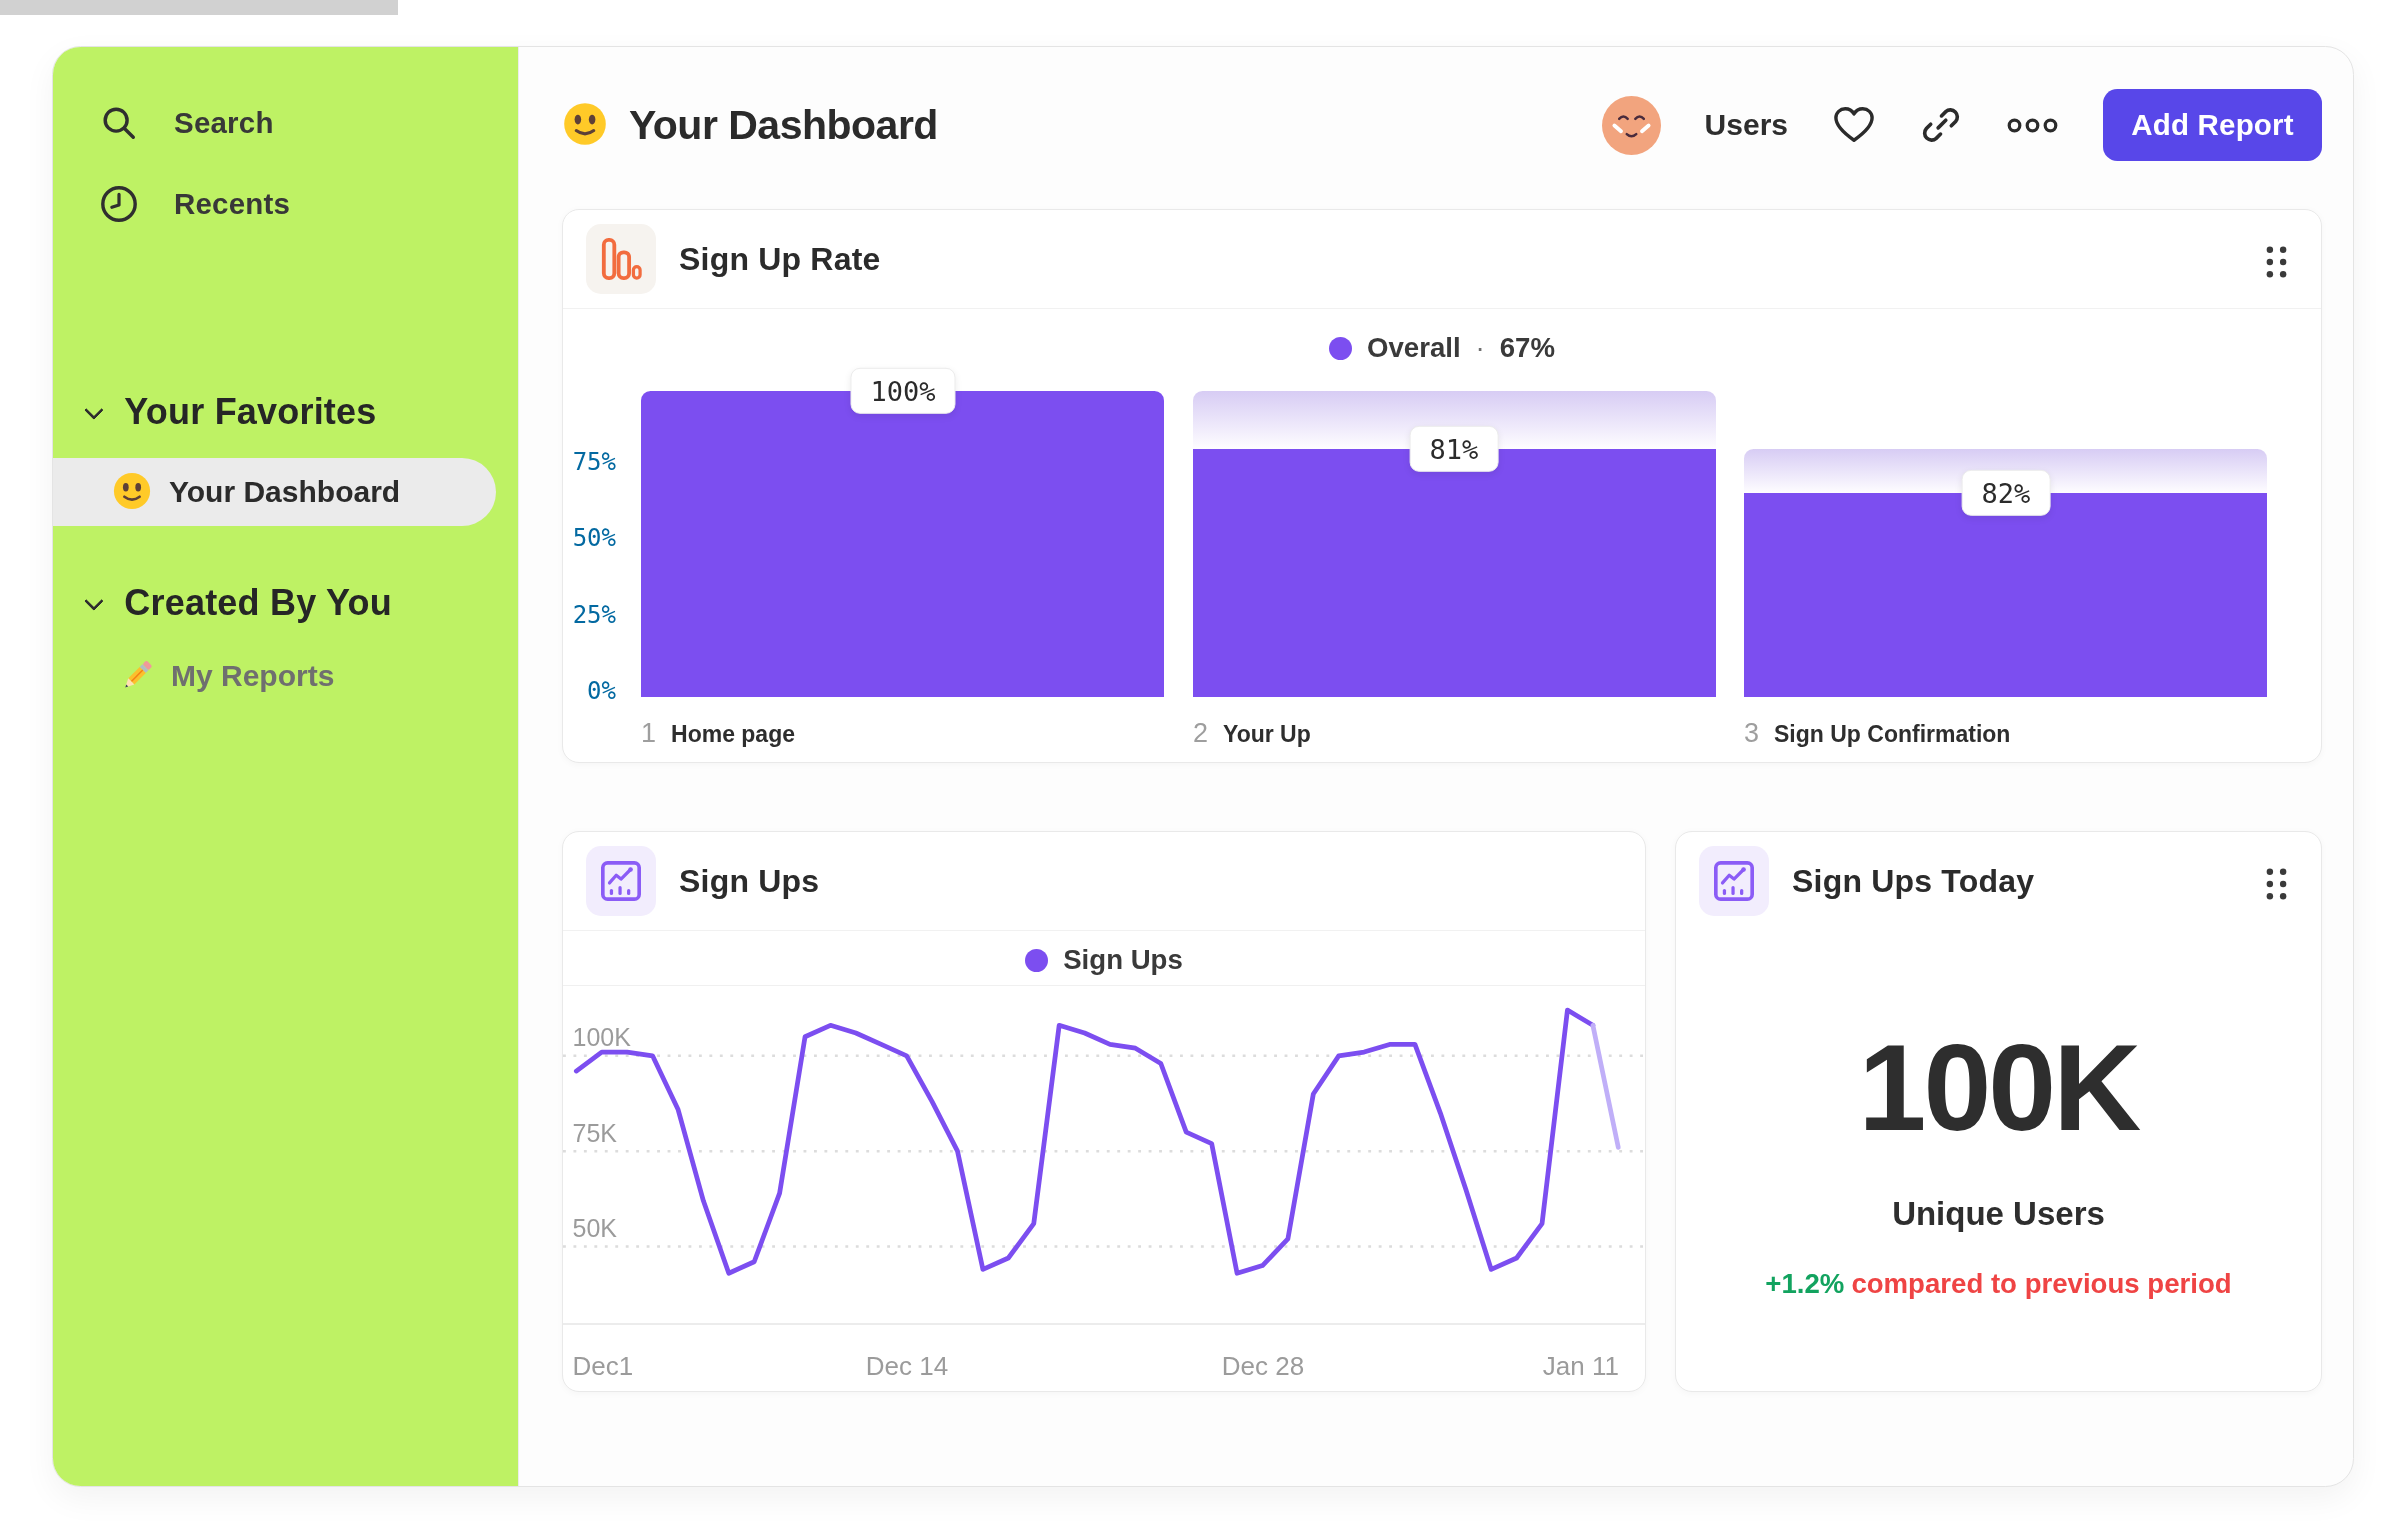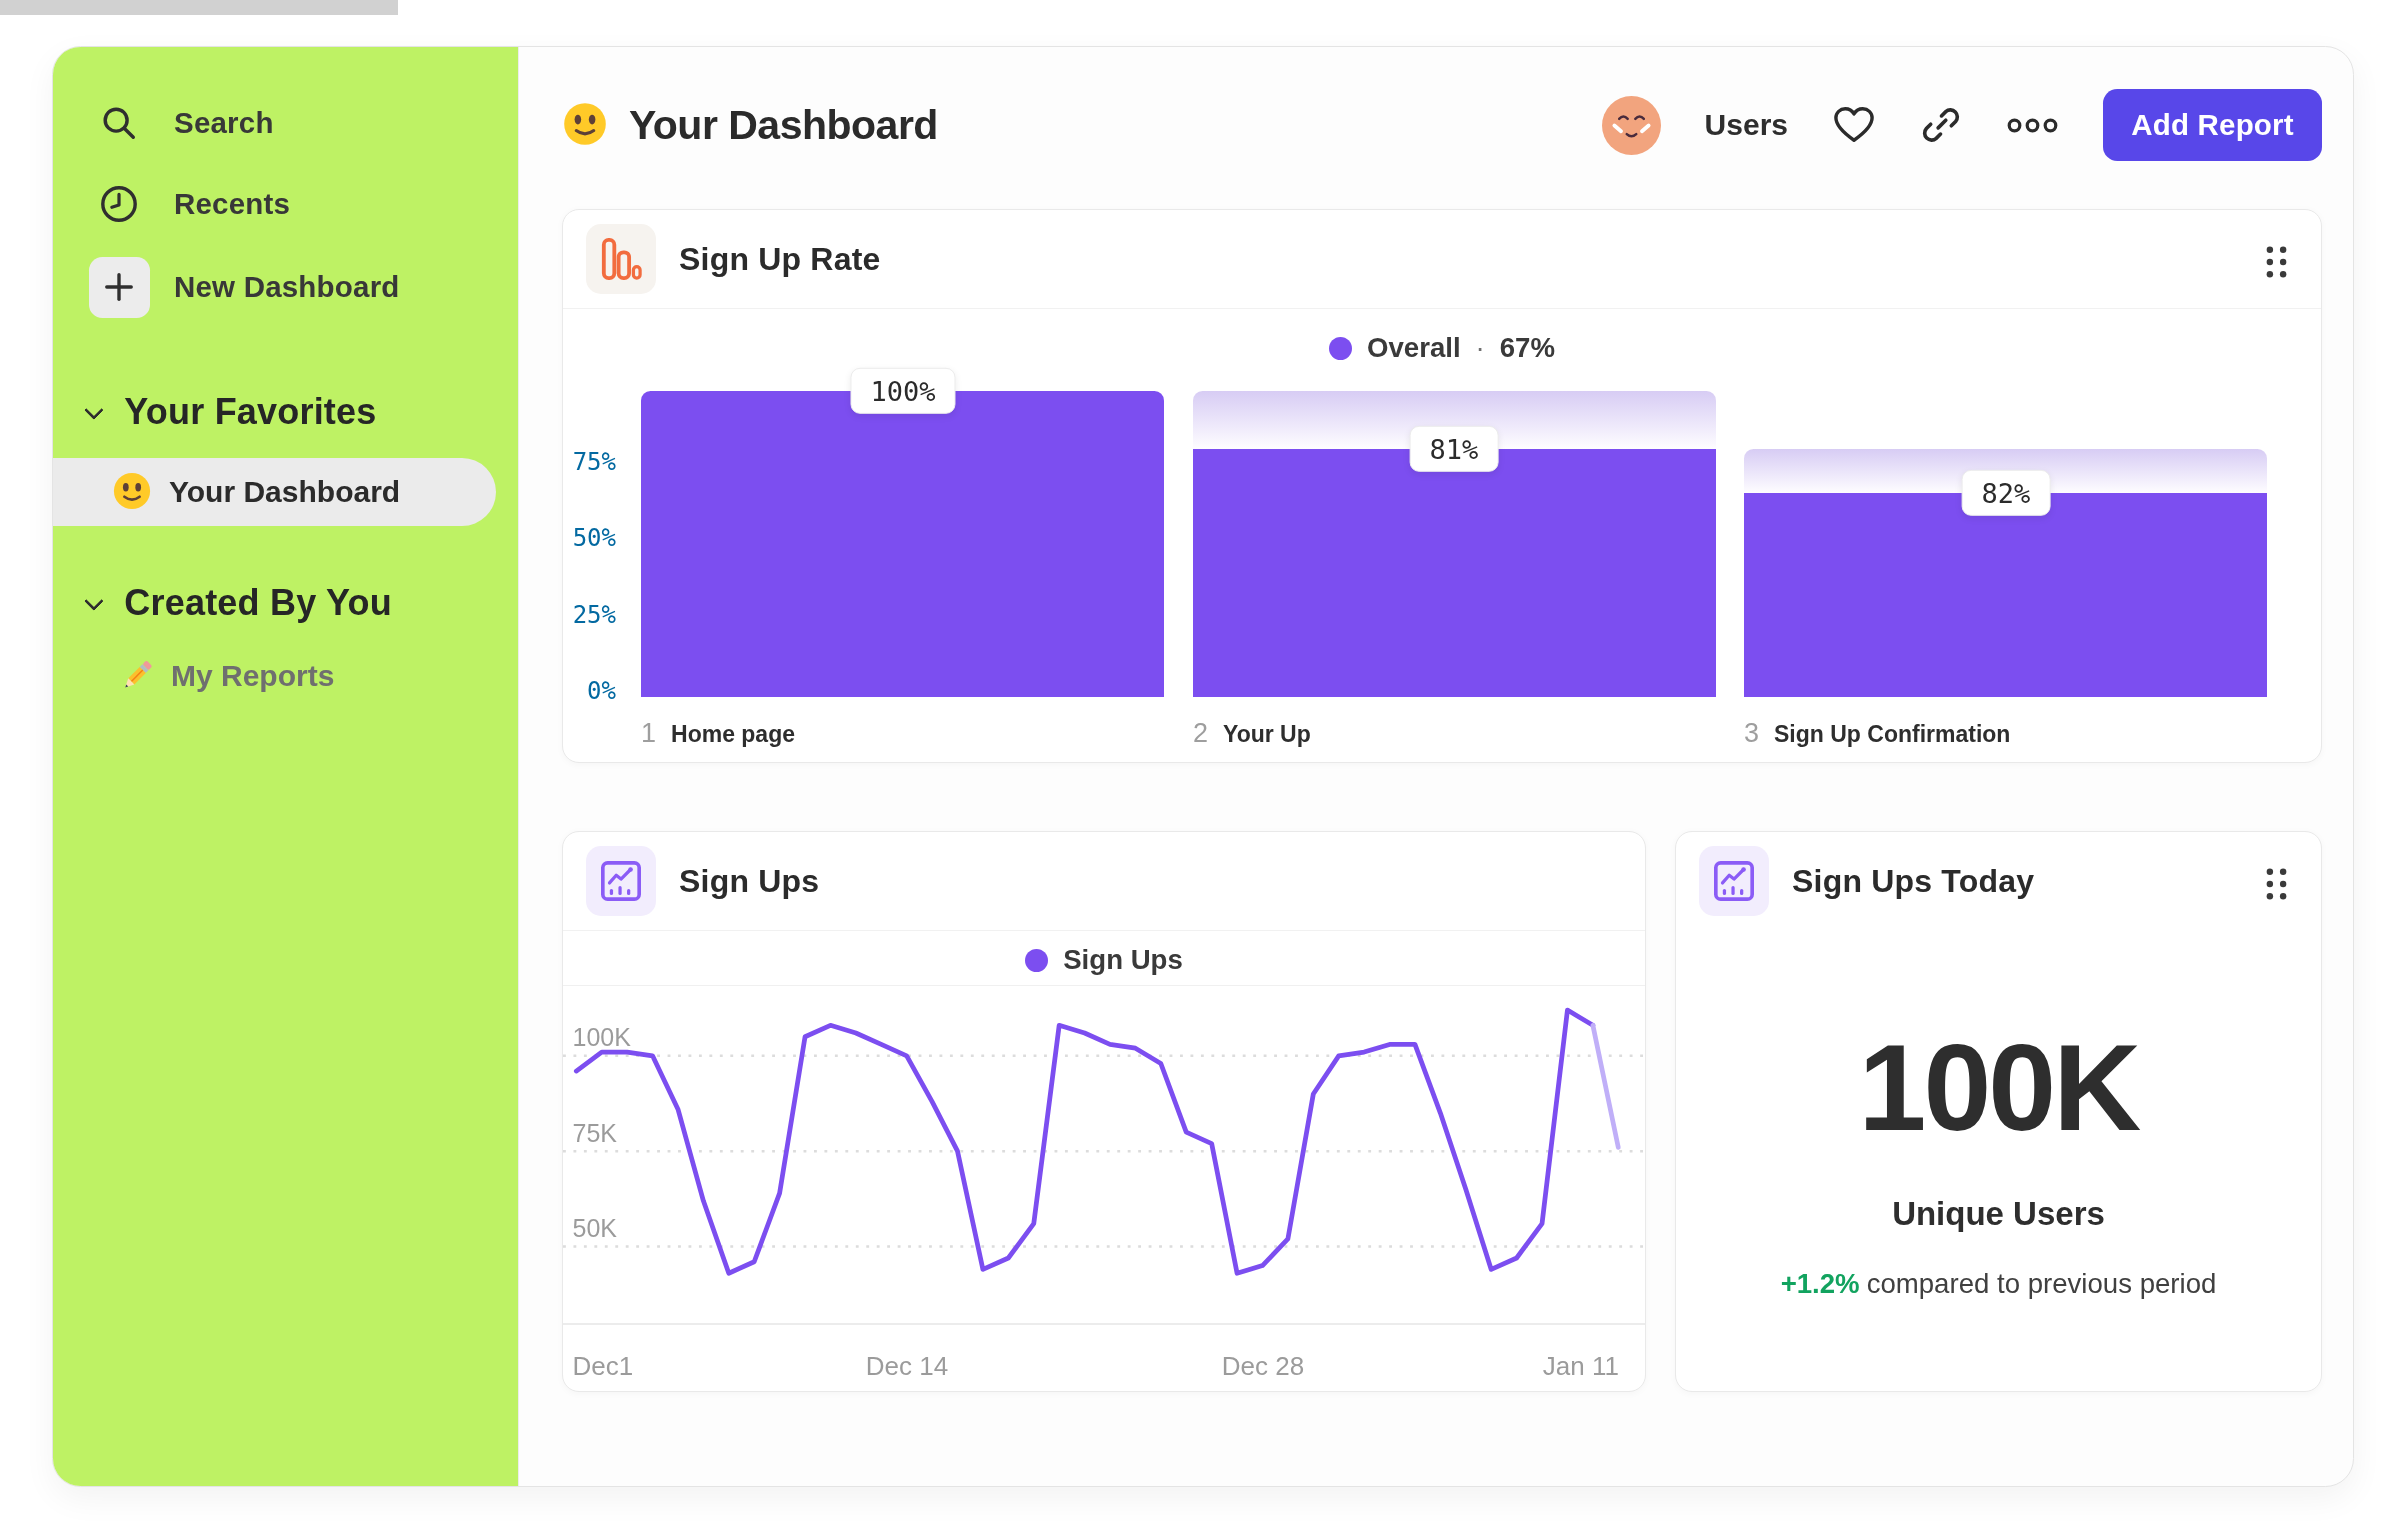--- a/index.html
+++ b/index.html
@@ -84,21 +84,21 @@
   .l-ylabel { position:absolute; left:9.5px; font-size:25px; color:#9b9b9b; }
   .l-xlabel { position:absolute; font-size:26px; color:#9b9b9b; white-space:nowrap; }
   .legend-divider { position:absolute; left:0; width:100%; border-bottom:1.9px solid #f0f0f0; }
 
   
   .stat-value { position:absolute; left:0; width:100%; text-align:center; font-size:122px; font-weight:700;
                 color:#2e2e2e; letter-spacing:-2.9px; }
   .stat-label { position:absolute; left:0; width:100%; text-align:center; font-size:33px; font-weight:700; color:#2e2e2e; }
   .stat-delta-row { position:absolute; left:0; width:100%; text-align:center; font-size:27.6px; }
   .stat-delta { color:#12a35f; font-weight:700; }
-  .stat-note { color:#404040; font-weight:400; margin-left:7px; }
+  .stat-note { color:#ef4444; font-weight:700; margin-left:7px; }
 </style>
 </head>
 <body>
 
 <div class="top-strip"></div>
 
 <div class="app">
 
   <nav class="sidebar">
 
@@ -115,31 +115,20 @@
     <div class="side-item" style="top:121px">
       <span class="ic">
         <svg width="40" height="40" viewBox="0 0 42 42" fill="none">
             <circle cx="21" cy="21" r="17" stroke="#2f2f2f" stroke-width="3.6"></circle>
             <polyline points="21,11 21,22 13.5,24.5" stroke="#2f2f2f" stroke-width="3.4" fill="none" stroke-linecap="round" stroke-linejoin="round"></polyline>
           </svg>
       </span>
       <span class="lbl">Recents</span>
     </div>
 
-    <div class="side-item" style="top:204px">
-      <span class="ic">
-        <span class="plus-box">
-          <svg width="32" height="32" viewBox="0 0 34 34">
-              <line x1="17" y1="4" x2="17" y2="30" stroke="#2f2f2f" stroke-width="3.6" stroke-linecap="round"></line>
-              <line x1="4" y1="17" x2="30" y2="17" stroke="#2f2f2f" stroke-width="3.6" stroke-linecap="round"></line>
-            </svg>
-        </span>
-      </span>
-      <span class="lbl">New Dashboard</span>
-    </div>
 
     <div class="section-head" style="top:344px">
       <span class="chev"></span>
       <span class="txt">Your Favorites</span>
     </div>
 
     <div class="active-pill">
       <span class="emoji">
         <svg width="40" height="40" viewBox="0 0 42 42">
             <circle cx="21" cy="21" r="19" fill="#ffca28"></circle>

